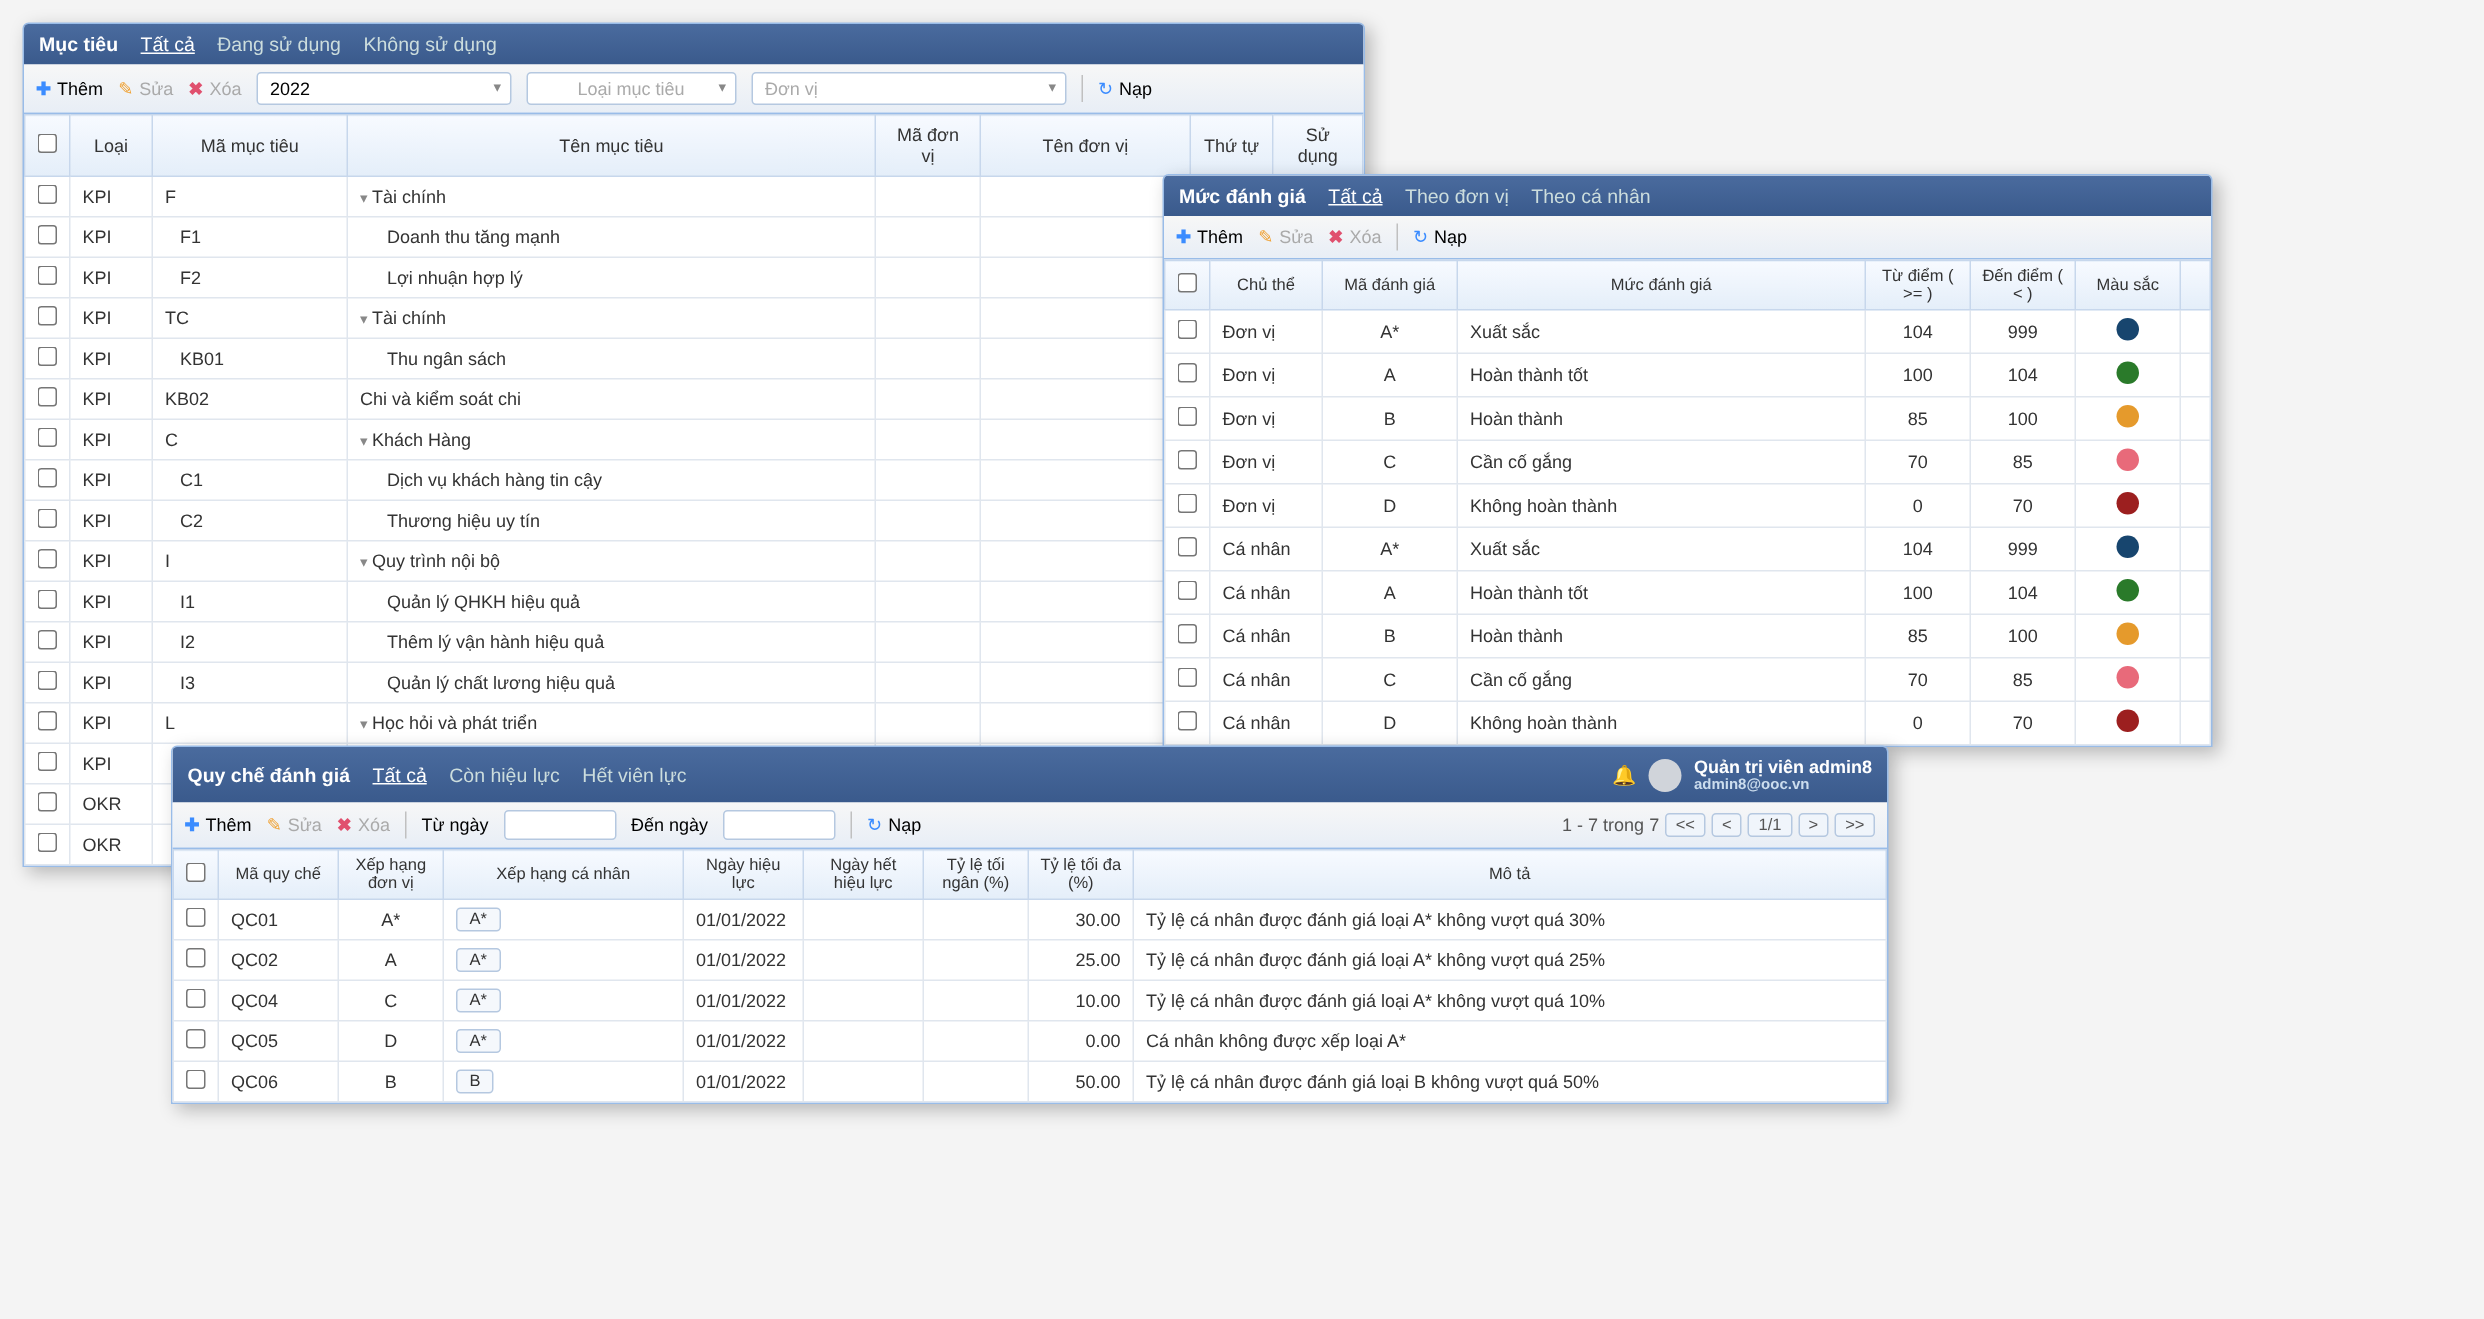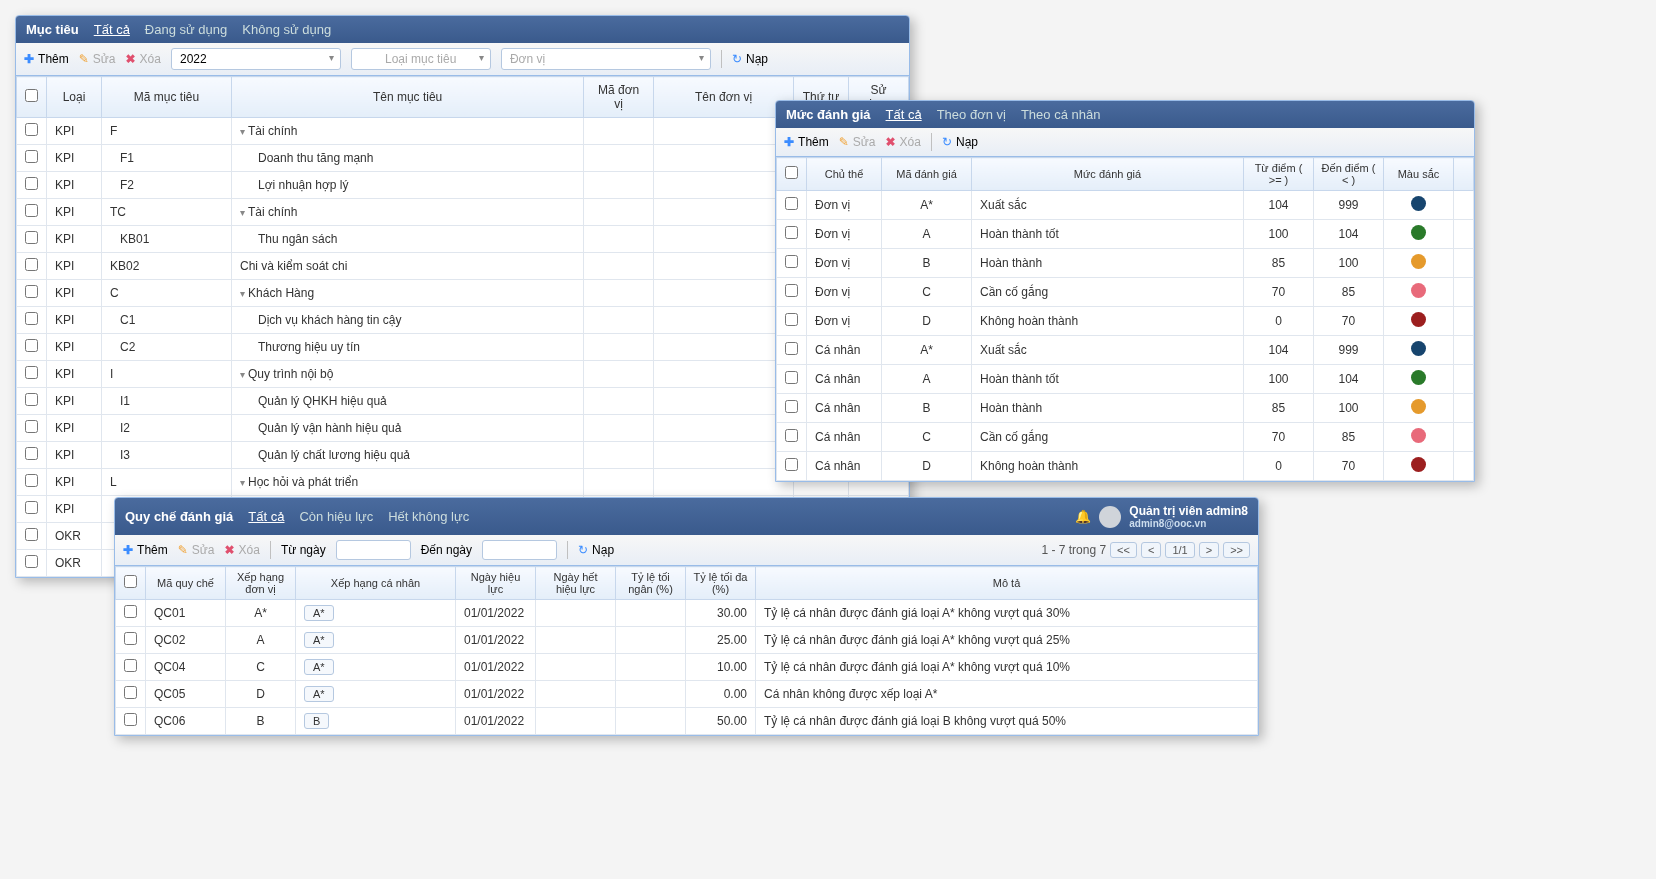--- a/index.html
+++ b/index.html
@@ -35,21 +35,21 @@
 .user-block { margin-left: auto; display: flex; align-items: center; gap: 8px; color: #fff; }
 .bell { color:#fff; }
 .avatar { width: 22px; height: 22px; background: #d0d4da; border-radius: 50%; }
 .user-name { font-size: 12px; }
 .user-mail { font-size: 10px; color: #cde; }
 .pager { margin-left: auto; display: flex; align-items: center; gap: 4px; font-size: 12px; color:#555; }
 .pbtn { border: 1px solid #b5c8e0; background: #f0f5fb; border-radius: 3px; padding: 1px 6px; cursor: pointer; font-size:11px; }
 .tag { border:1px solid #b5c8e0; border-radius:3px; padding:1px 8px; background:#f5f8fc; font-size:11px; display:inline-block; min-width:22px; text-align:center; }
 .dot { width:15px; height:15px; border-radius:50%; display:inline-block; }
 #panel-muc-tieu { left: 15px; top: 15px; width: 895px; }
-#panel-muc-danh-gia { left: 775px; top: 100px; width: 700px; }
+#panel-muc-danh-gia { left: 775px; top: 116px; width: 700px; }
 #panel-quy-che { left: 114px; top: 497px; width: 1145px; }
 th.sub { font-size:11px; padding:4px 6px; }
 </style>
 </head>
 <body>
 
 <div class="panel" id="panel-muc-tieu">
   <div class="panel-header">
     <span class="panel-title">Mục tiêu</span>
     <span class="tab active">Tất cả</span>
@@ -199,21 +199,21 @@
     <td><span class="indent-name">Quản lý QHKH hiệu quả</span></td>
     <td></td>
     <td></td>
     <td></td>
     <td></td>
         </tr>
         <tr>
           <td class="chk"><input type="checkbox" style=""></td>
     <td>KPI</td>
     <td class="indent1">I2</td>
-    <td><span class="indent-name">Quản lý vận hành hiệu quả</span></td>
+    <td><span class="indent-name">Thêm lý vận hành hiệu quả</span></td>
     <td></td>
     <td></td>
     <td></td>
     <td></td>
         </tr>
         <tr>
           <td class="chk"><input type="checkbox" style=""></td>
     <td>KPI</td>
     <td class="indent1">I3</td>
     <td><span class="indent-name">Quản lý chất lương hiệu quả</span></td>
@@ -408,21 +408,21 @@
         </tr>
       </tbody>
   </table>
 </div>
 
 <div class="panel" id="panel-quy-che">
   <div class="panel-header">
     <span class="panel-title">Quy chế đánh giá</span>
     <span class="tab active">Tất cả</span>
     <span class="tab">Còn hiệu lực</span>
-    <span class="tab">Hết không lực</span>
+    <span class="tab">Hết viên lực</span>
     <div class="user-block">
       <span class="bell">🔔</span>
       <span class="avatar"></span>
       <div>
         <div class="user-name">Quản trị viên admin8</div>
         <div class="user-mail">admin8@ooc.vn</div>
       </div>
     </div>
   </div>
   <div class="toolbar">

